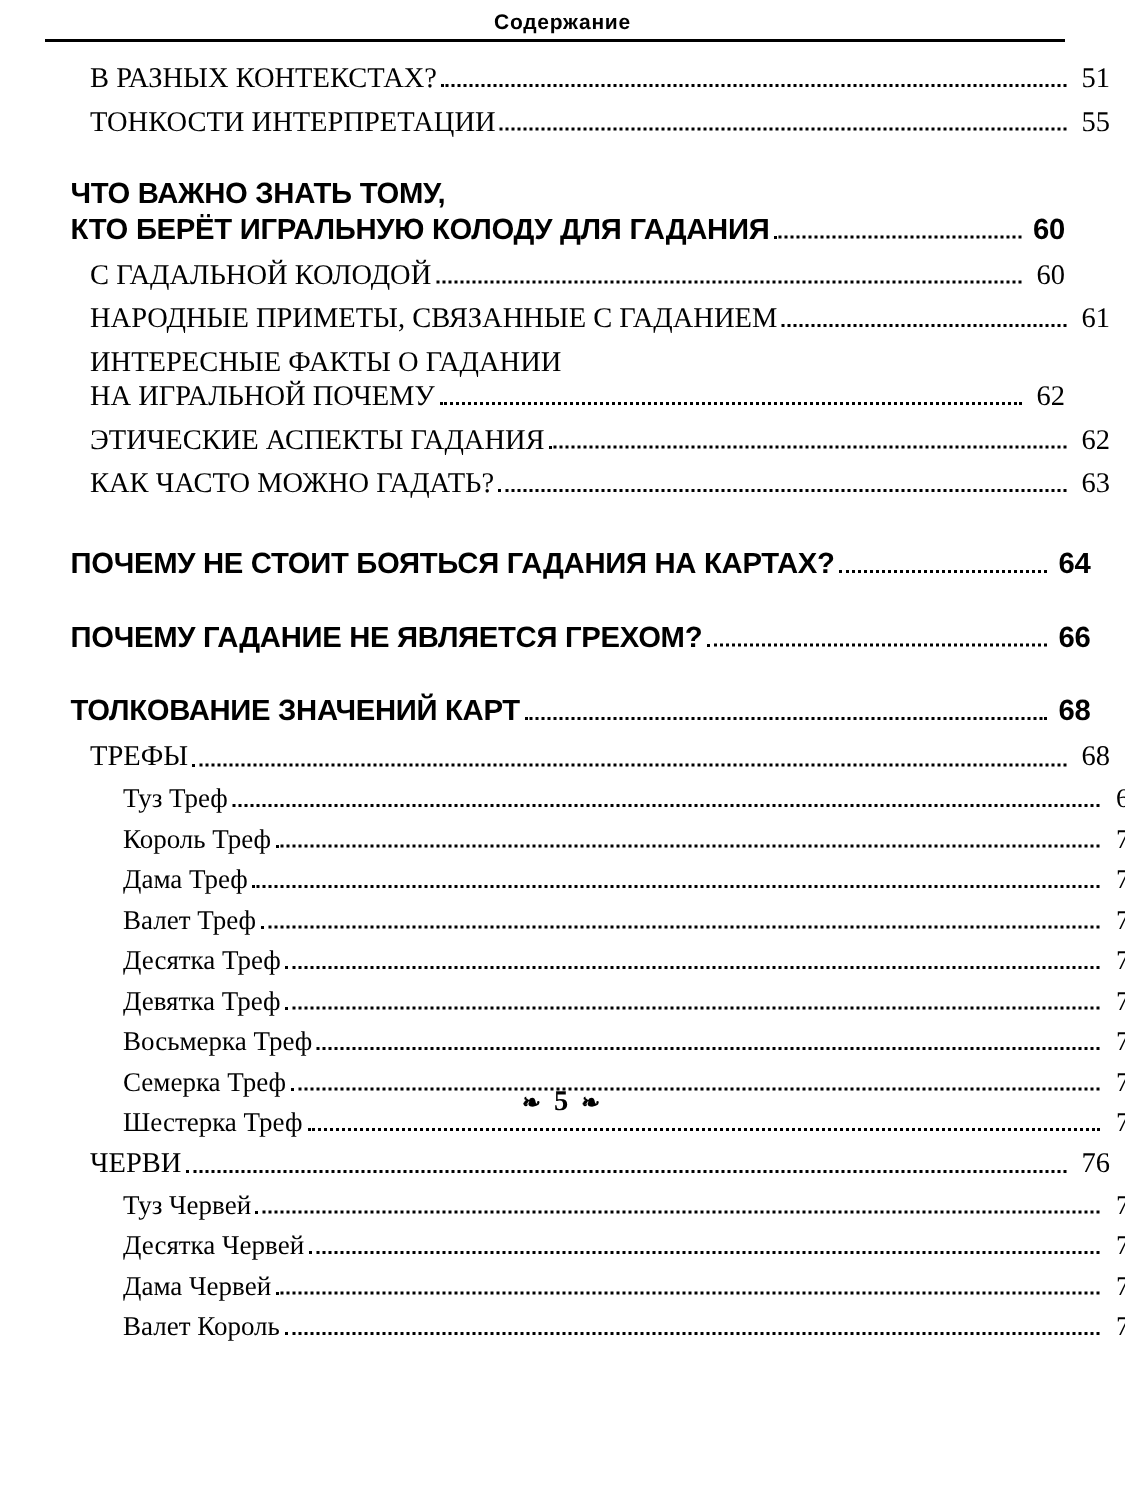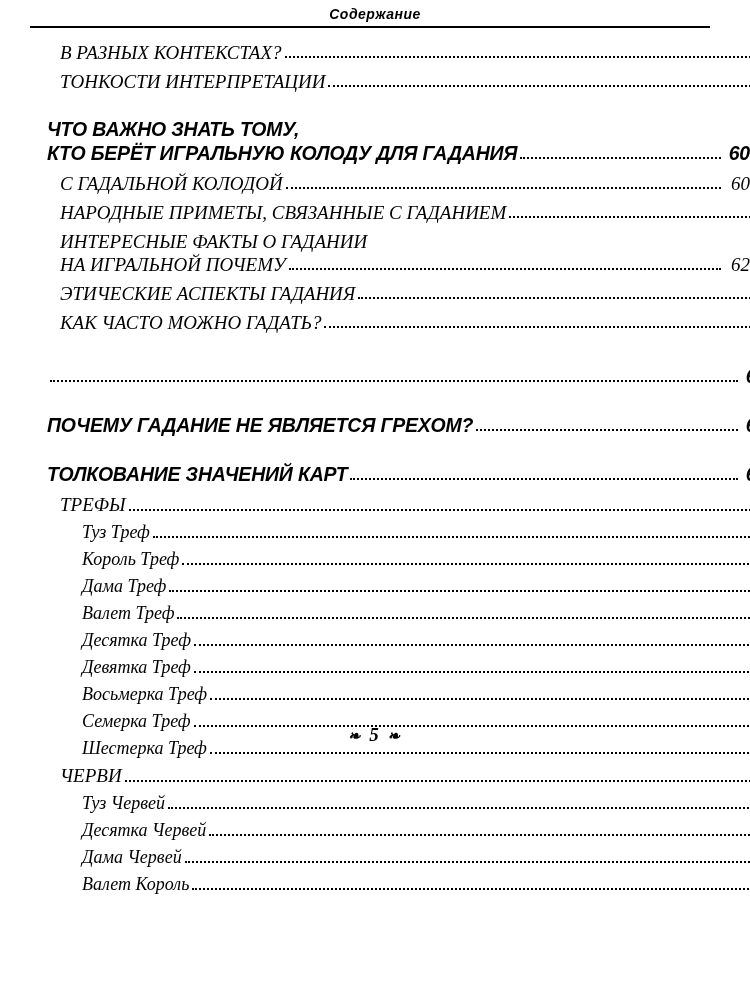--- a/index.html
+++ b/index.html
@@ -15,41 +15,41 @@
     position: relative;
     overflow: hidden;
   }
 
   .page {
     width: 750px;
     height: 760px;
     box-sizing: border-box;
     padding: 0;
     position: relative;
-    font-style: italic;
   }
 
   
   .running-head {
     text-align: center;
     font-family: "Liberation Sans", sans-serif;
     font-weight: bold;
     font-size: 14px;
     letter-spacing: 0.5px;
     padding-top: 6px;
     padding-bottom: 2px;
   }
   .head-rule {
     border-bottom: 2px solid #000;
     margin: 2px 40px 0 30px;
   }
 
   .toc {
     margin-top: 14px;
     padding-left: 30px;
+    padding-right: 40px;
   }
 
   
   .entry {
     display: flex;
     align-items: flex-end;
     width: 100%;
     margin-bottom: 2px;
   }
   .entry .txt {
@@ -190,20 +190,21 @@
 
     <div class="entry lvl-section">
       <span class="txt">КАК ЧАСТО МОЖНО ГАДАТЬ?</span>
       <span class="dots"></span>
       <span class="pg">63</span>
     </div>
 
     <div class="spacer-md"></div>
 
     <div class="entry lvl-chapter">
+      <span class="txt">ПОЧЕМУ НЕ СТОИТ БОЯТЬСЯ ГАДАНИЯ НА КАРТАХ?</span>
       <span class="dots"></span>
       <span class="pg">64</span>
     </div>
 
     <div class="spacer-sm"></div>
 
     <div class="entry lvl-chapter">
       <span class="txt">ПОЧЕМУ ГАДАНИЕ НЕ ЯВЛЯЕТСЯ ГРЕХОМ?</span>
       <span class="dots"></span>
       <span class="pg">66</span>

